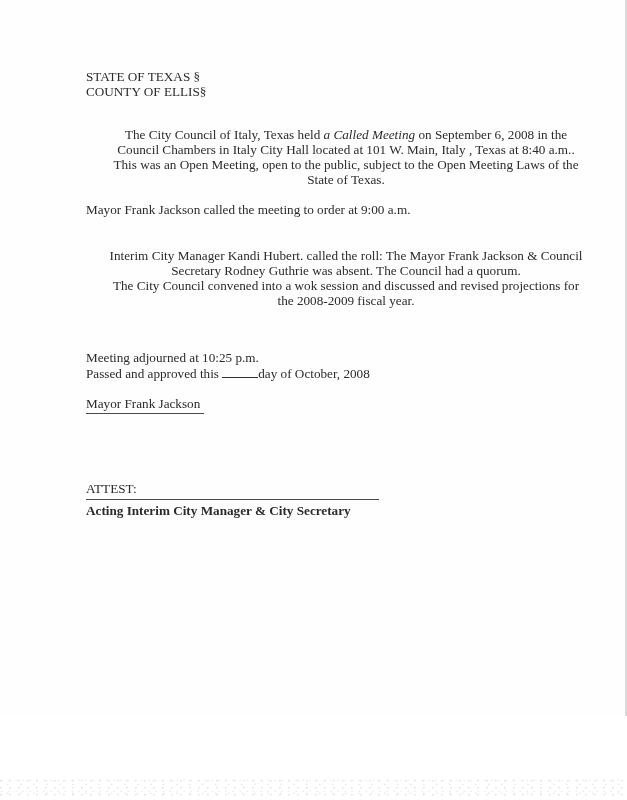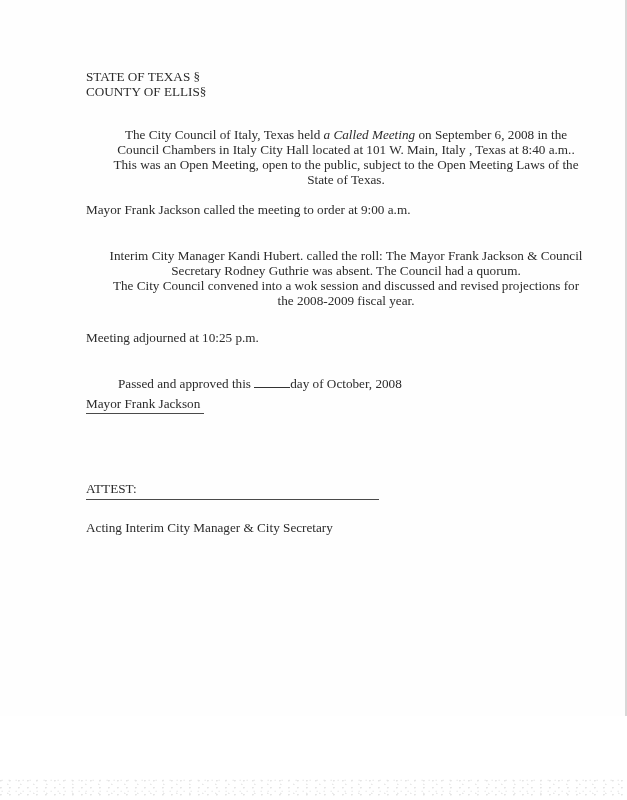--- a/index.html
+++ b/index.html
@@ -82,28 +82,28 @@
   <div class="para" style="top:232px;margin-top:16px;">
     <p>Interim City Manager Kandi Hubert. called the roll: The Mayor Frank Jackson &amp; Council</p>
     <p>Secretary Rodney Guthrie was absent.  The Council had a quorum.</p>
   </div>
 
   <div class="para" style="top:278px;">
     <p>The City Council convened into a wok session and discussed and revised projections for</p>
     <p>the 2008-2009 fiscal year.</p>
   </div>
 
-  <div class="line" style="top:330px;">Meeting adjourned at 10:25 p.m.</div>
+  <div class="line" style="top:350px;">Meeting adjourned at 10:25 p.m.</div>
 
-  <div class="line" style="top:376px;margin-left:32px;">
+  <div class="line" style="top:366px;">
     <span>Passed and approved this </span><span class="blank"></span><span>day of October, 2008</span>
   </div>
 
   <div class="rule" style="left:86px; top:413px; width:118px;"></div>
   <div class="line" style="top:396px;">Mayor Frank Jackson</div>
 
   <div class="line" style="top:445px;margin-top:36px;">ATTEST:</div>
 
   <div class="rule" style="left:86px; top:499px; width:293px;"></div>
-  <div class="line" style="top:520px;">Acting Interim City Manager &amp; City Secretary</div>
+  <div class="line" style="top:503px;font-weight:bold;">Acting Interim City Manager &amp; City Secretary</div>
 
   <div class="noise"></div>
 </div>
 
 </body></html>

